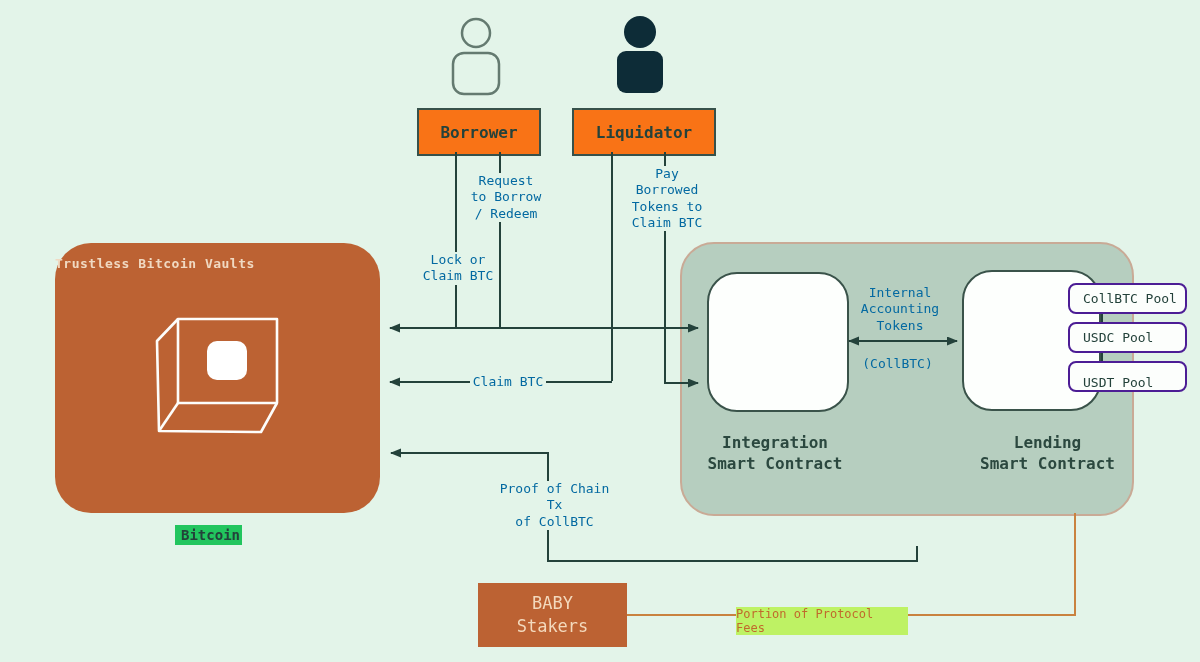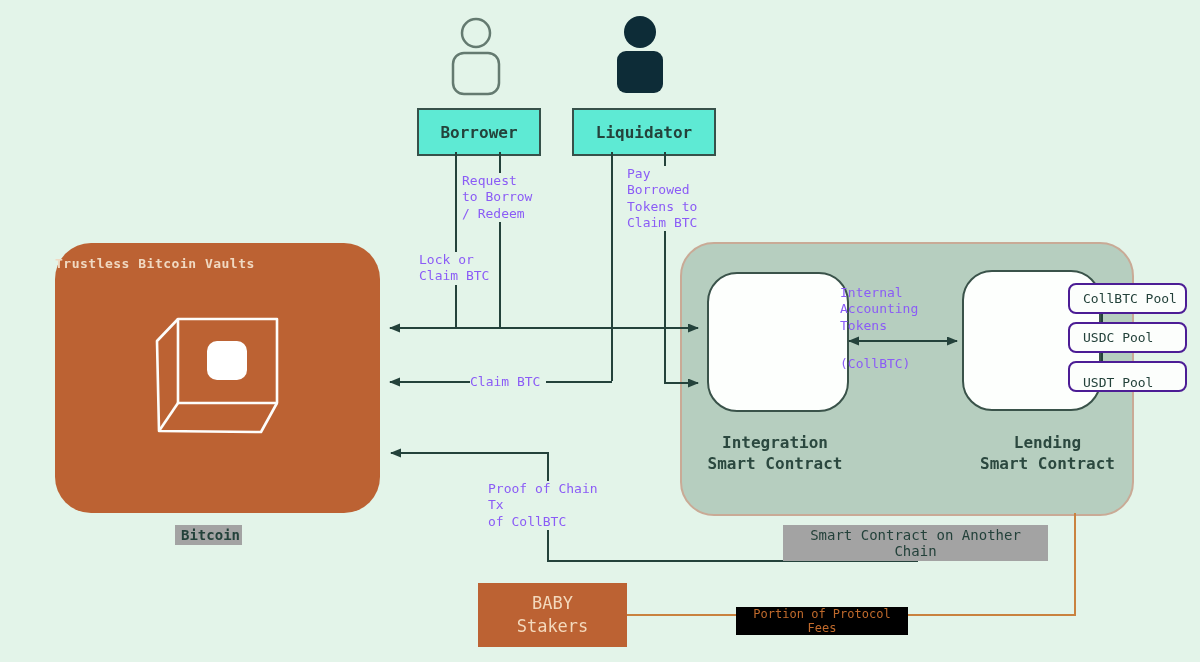--- a/index.html
+++ b/index.html
@@ -8,41 +8,41 @@
     width:1200px;height:662px;
     background:#e3f4e9;
     font-family:"DejaVu Sans Mono", monospace;
     color:#24423b;
     overflow:hidden;
   }
   .abs{position:absolute;}
   
   .lbl{
     font-size:13px;line-height:1.25;
-    white-space:pre-line;
-    color:#8b5cf6;z-index:6;
+    white-space:pre-line;text-align:center;
+    color:#0369a1;z-index:6;
   }
   .mask{background:#e3f4e9;}
   
   .actor-box{
-    border:2px solid #37514a;background:#5eead4;
+    border:2px solid #37514a;background:#f97316;
     display:flex;align-items:center;justify-content:center;
     font-size:16px;font-weight:700;z-index:2;
   }
   
   .vault{
     background:#bc6233;border-radius:36px;z-index:1;
   }
   .vault-title{
     position:absolute;left:0;top:13px;width:100%;
     text-align:left;font-size:13px;font-weight:700;
     color:#f0d9c2;letter-spacing:.5px;
   }
   .caption{
-    background:#a3a3a3;text-align:center;font-size:14px;font-weight:700;
+    background:#22c55e;text-align:center;font-size:14px;font-weight:700;
     color:#23413a;padding:2px 6px;z-index:6;
   }
   .chain-wrap{
     background:#b6cebf;border:2px solid #c9aa96;border-radius:34px;z-index:1;
   }
   .contract-box{
     background:#fdfffd;border:2.5px solid #3a534a;border-radius:30px;z-index:2;
   }
   .contract-label{
     font-size:16px;font-weight:700;line-height:1.3;
@@ -53,22 +53,22 @@
     display:flex;align-items:center;padding-left:13px;
     font-size:13px;color:#23413a;z-index:4;box-sizing:border-box;
   }
   .on-green{z-index:6;}
   .baby{
     background:#bc6233;display:flex;align-items:center;justify-content:center;
     text-align:center;font-size:17px;line-height:1.35;white-space:pre-line;
     color:#f3d9bd;z-index:2;
   }
   .fees-label{
-    font-size:12px;color:#c06a2c;text-align:center;
-    background:#000000;z-index:6;
+    font-size:12px;color:#c06a2c;
+    background:#bef264;z-index:6;
   }
   #lines{position:absolute;left:0;top:0;z-index:5;pointer-events:none;}
   #icons-layer svg{overflow:visible;}
 </style>
 </head>
 <body>
 
 <div id="stage">
 
   
@@ -138,21 +138,20 @@
     <span>USDC Pool</span>
   </div>
   <div class="abs pool" style="left:1068px;top:361px;width:119px;height:31px;align-items:flex-end;">
     <span>USDT Pool</span>
   </div>
 
   
   <div class="abs lbl mask" style="left:470px;top:374px;width:76px;">Claim BTC</div>
   <div class="abs lbl mask" style="left:488px;top:481px;width:133px;">Proof of Chain Tx
 of CollBTC</div>
-  <div class="abs caption" style="left:783px;top:525px;width:253px;font-weight:400;">Smart Contract on Another Chain</div>
 
   
   <div class="abs baby" style="left:478px;top:583px;width:149px;height:64px;">BABY
 Stakers</div>
   <div class="abs fees-label" style="left:736px;top:607px;width:172px;">Portion of Protocol Fees</div>
 
   
   <svg id="lines" width="1200" height="662" viewBox="0 0 1200 662">
     <defs>
       <marker id="arr" markerUnits="userSpaceOnUse" markerWidth="12" markerHeight="10" refX="10" refY="4.5" orient="auto-start-reverse">

